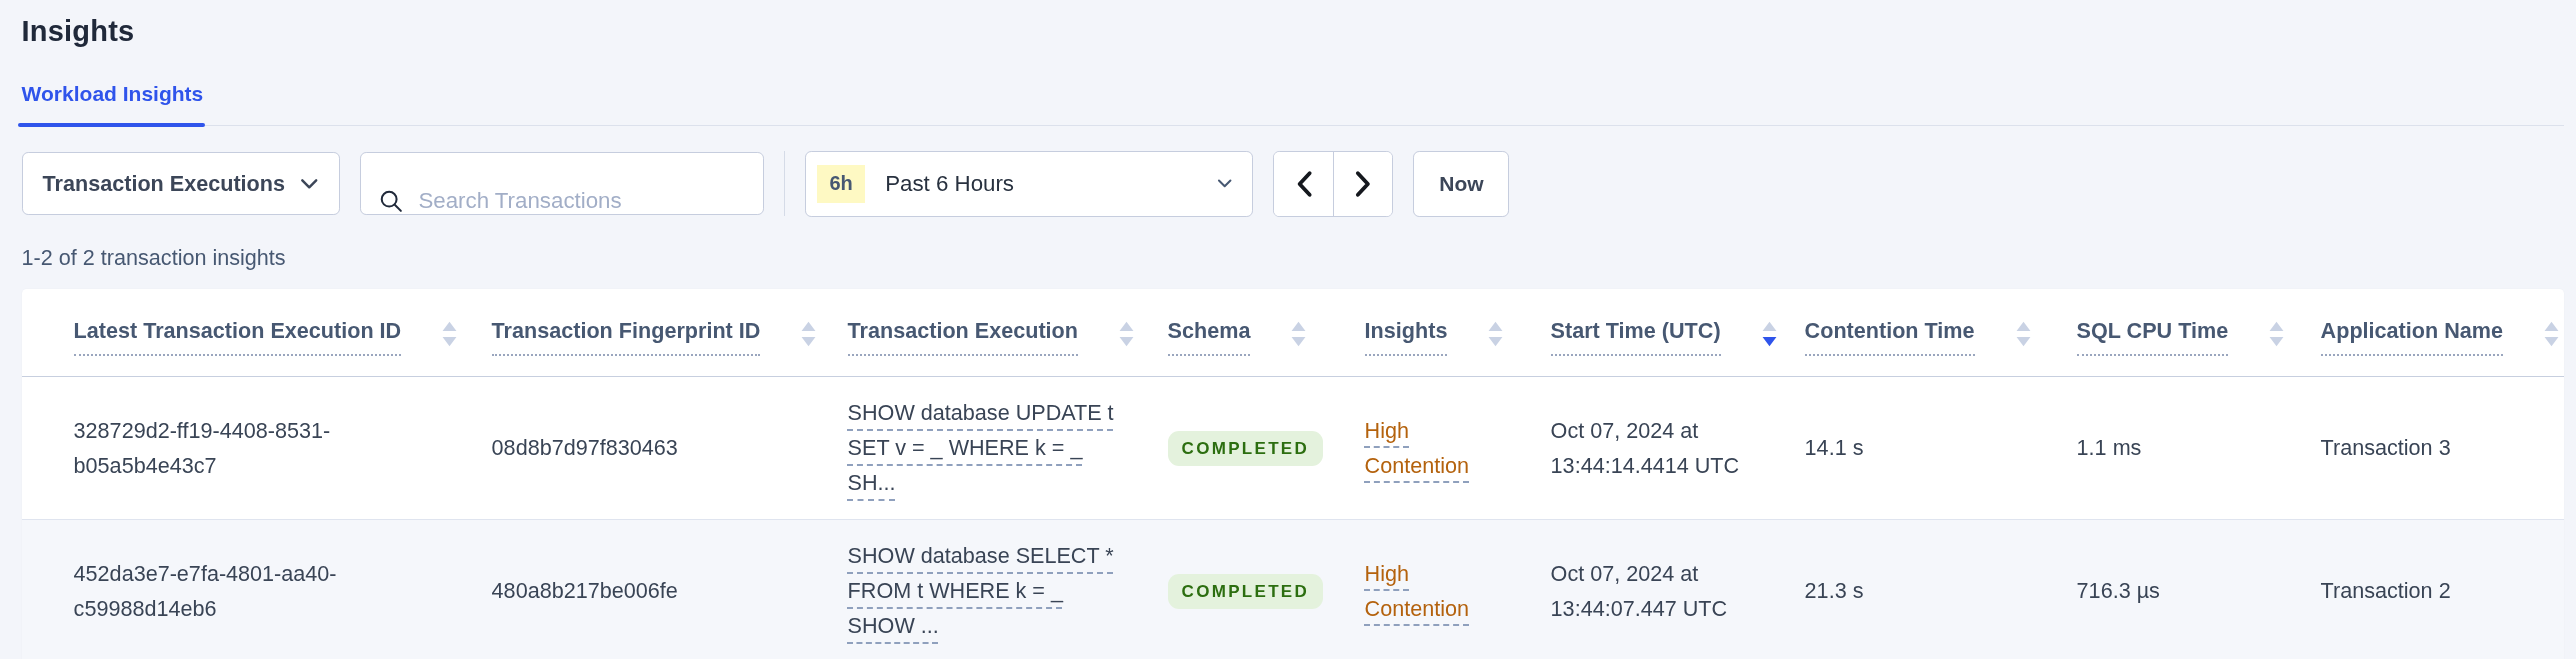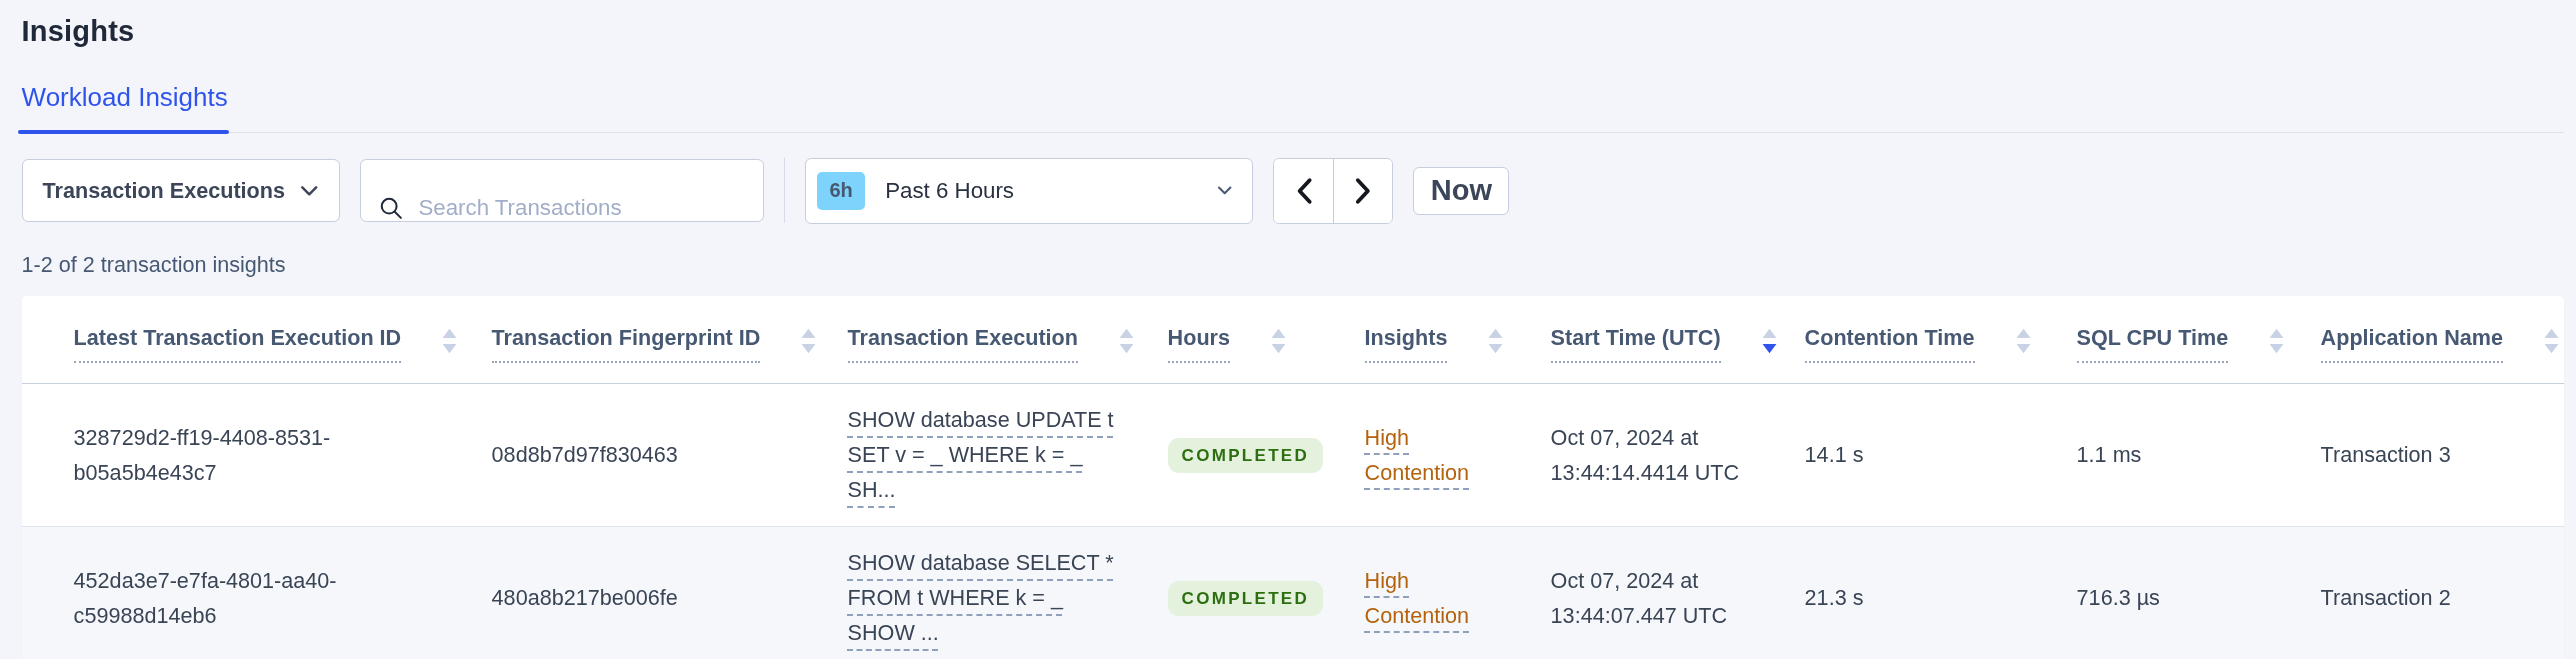--- a/index.html
+++ b/index.html
@@ -9,21 +9,21 @@
     font-family:"Liberation Sans", sans-serif;
     color:#394455;
   }
   .page { padding:0 12.3px 0 21.6px; }
 
   
   .page-title { padding-top:15.4px; font-size:29px; font-weight:bold; color:#20293a; letter-spacing:0.2px; }
 
   
   .tabs { margin-top:34px; display:flex; gap:51px; border-bottom:1.5px solid #dce1ec; }
-  .tab { position:relative; padding-bottom:18.5px; font-size:26px; color:#394455; cursor:pointer; }
+  .tab { position:relative; padding-bottom:18.5px; font-size:21px; color:#394455; cursor:pointer;font-weight:bold; }
   .tab.active { color:#2f54eb; }
   .tab.active::after {
     content:""; position:absolute; left:-3.9px; right:-1.5px; bottom:-2.3px;
     height:4.6px; border-radius:3.1px; background:#2f54eb;
   }
 
   
   .toolbar { margin-top:25px; display:flex; align-items:center; gap:20px; }
   .btn {
     display:flex; align-items:center; background:#fff; border:0.8px solid #c6cdde;
@@ -40,29 +40,29 @@
     font-family:"Liberation Sans", sans-serif;
   }
   .search-box input::placeholder { color:#a2aec7; }
   .filters-btn { padding:0 18.5px; gap:10.8px; }
   .toolbar-divider { width:1.5px; height:65px; background:#d5dbe7; }
   .time-picker {
     display:flex; align-items:center; gap:20px; background:#fff; border:0.8px solid #c6cdde;
     border-radius:6.2px; height:66px; width:448px; padding:0 20px 0 10.8px; cursor:pointer;
   }
   .time-chip {
-    background:#7dd3fc; color:#475872; font-weight:bold; font-size:20px;
-    padding:7.7px 12.3px; border-radius:5px;
+    background:#fef9c3; color:#475872; font-weight:bold; font-size:20px;
+    padding:7.7px 12.3px; border-radius:0;
   }
   .time-label { font-size:22.3px; font-weight:400; color:#28313f; }
   .time-picker .chev { margin-left:auto; }
   .nav-group { display:flex; border:0.8px solid #c6cdde; border-radius:6.2px; background:#fff; height:66px; overflow:hidden; }
   .nav-btn { width:59px; display:flex; align-items:center; justify-content:center; cursor:pointer; background:#fff; }
   .nav-btn + .nav-btn { border-left:0.8px solid #c6cdde; }
-  .now-btn { height:48px; width:96px; justify-content:center; font-size:29px; }
+  .now-btn { height:66px; width:96px; justify-content:center; font-size:21px; }
 
   
   .summary { margin-top:28px; font-size:21.6px; color:#475872; }
 
   
   .card { margin-top:18.5px; background:#fff; border-radius:4.6px; padding-bottom:46px; box-shadow:0 0.8px 1.5px rgba(60,70,90,.05); }
   table { width:100%; table-layout:fixed; border-collapse:collapse; }
   th {
     text-align:left; font-size:21.6px; font-weight:bold; color:#475872;
     padding:29px 23px 20px 23px; vertical-align:top; white-space:nowrap;
@@ -175,21 +175,21 @@
                 </svg>
               </span></th>
           <th><span class="th-inner">
                 <span class="th-label">Transaction Execution</span>
                 <svg class="sort-icon" width="17" height="28" viewBox="0 0 22 36">
                   <path class="up" d="M11 2 L20 14 H2 Z"></path>
                   <path class="down" d="M11 34 L2 22 H20 Z"></path>
                 </svg>
               </span></th>
           <th><span class="th-inner">
-                <span class="th-label">Hours</span>
+                <span class="th-label">Schema</span>
                 <svg class="sort-icon" width="17" height="28" viewBox="0 0 22 36">
                   <path class="up" d="M11 2 L20 14 H2 Z"></path>
                   <path class="down" d="M11 34 L2 22 H20 Z"></path>
                 </svg>
               </span></th>
           <th><span class="th-inner">
                 <span class="th-label">Insights</span>
                 <svg class="sort-icon" width="17" height="28" viewBox="0 0 22 36">
                   <path class="up" d="M11 2 L20 14 H2 Z"></path>
                   <path class="down" d="M11 34 L2 22 H20 Z"></path>

